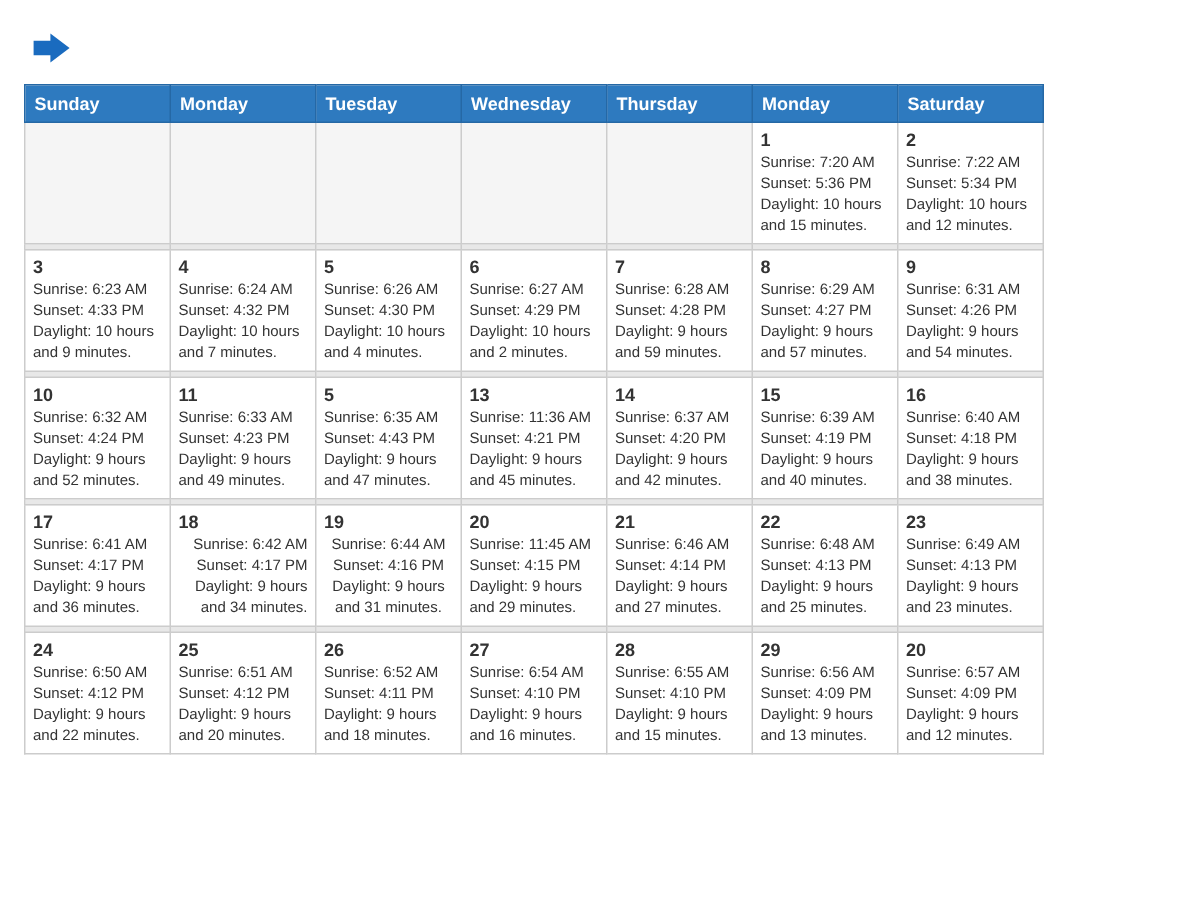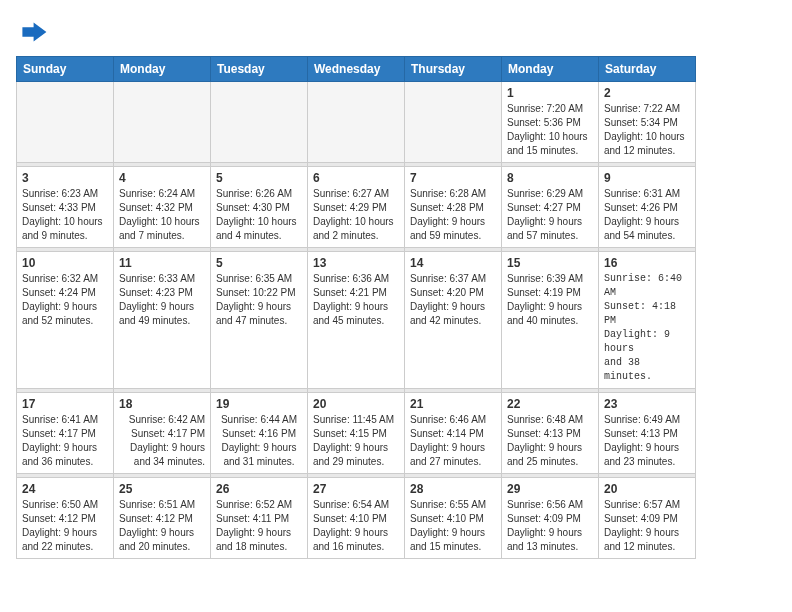--- a/index.html
+++ b/index.html
@@ -228,48 +228,48 @@
           <td>
             <span class="day-num">11</span>
             <div class="day-info" style="white-space: pre-line;">Sunrise: 6:33 AM
 Sunset: 4:23 PM
 Daylight: 9 hours
 and 49 minutes.</div>
           </td>
           <td>
             <span class="day-num">5</span>
             <div class="day-info" style="white-space: pre-line;">Sunrise: 6:35 AM
-Sunset: 10:22 PM
+Sunset: 4:43 PM
 Daylight: 9 hours
 and 47 minutes.</div>
           </td>
           <td>
             <span class="day-num">13</span>
-            <div class="day-info" style="white-space: pre-line;">Sunrise: 6:36 AM
+            <div class="day-info" style="white-space: pre-line;">Sunrise: 11:36 AM
 Sunset: 4:21 PM
 Daylight: 9 hours
 and 45 minutes.</div>
           </td>
           <td>
             <span class="day-num">14</span>
             <div class="day-info" style="white-space: pre-line;">Sunrise: 6:37 AM
 Sunset: 4:20 PM
 Daylight: 9 hours
 and 42 minutes.</div>
           </td>
           <td>
             <span class="day-num">15</span>
             <div class="day-info" style="white-space: pre-line;">Sunrise: 6:39 AM
 Sunset: 4:19 PM
 Daylight: 9 hours
 and 40 minutes.</div>
           </td>
           <td>
             <span class="day-num">16</span>
-            <div class="day-info" style="white-space: pre-line; font-family: Liberation Mono, monospace;">Sunrise: 6:40 AM
+            <div class="day-info" style="white-space: pre-line;">Sunrise: 6:40 AM
 Sunset: 4:18 PM
 Daylight: 9 hours
 and 38 minutes.</div>
           </td>
         </tr>
         <tr class="row-separator">
           <td></td>
           <td></td>
           <td></td>
           <td></td>

